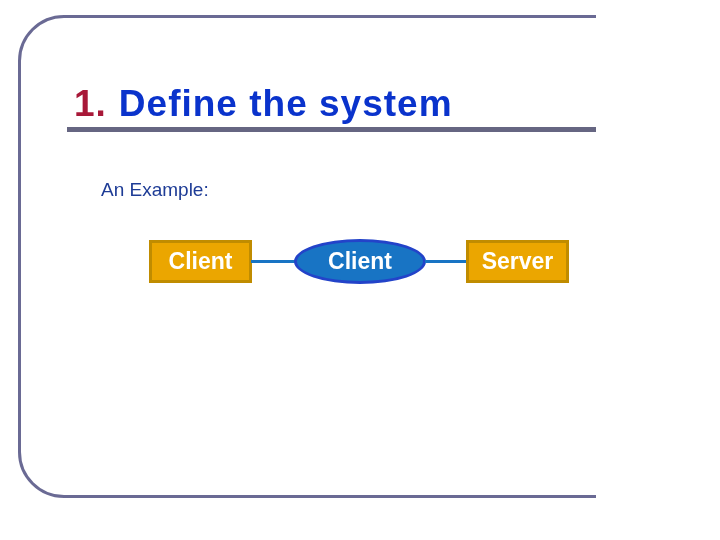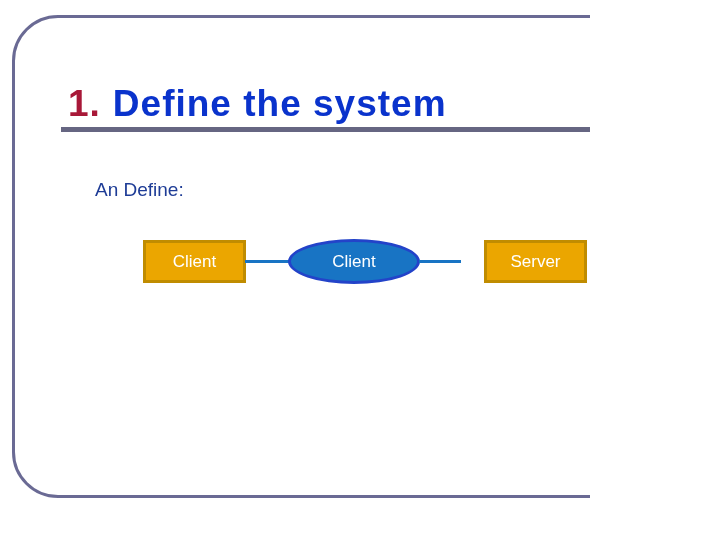--- a/index.html
+++ b/index.html
@@ -20,20 +20,21 @@
   html, body {
     font-family: "Liberation Sans", "DejaVu Sans", sans-serif;
     background: var(--background);
   }
   .slide {
     position: relative;
     width: 590px;
     height: 540px;
     background: var(--background);
     overflow: hidden;
+    margin-left: 6px;
   }
   .frame {
     position: absolute;
     left: 12px;
     top: 15px;
     width: 696px;
     height: 483px;
     border: 3px solid var(--frame-border);
     border-radius: 46px;
   }
@@ -64,41 +65,41 @@
   }
   .subtitle {
     position: absolute;
     left: 95px;
     top: 179px;
     font-size: 19px;
     color: var(--subtitle-text);
   }
   .node-label {
     color: var(--shape-label);
-    font-size: 17px;
-    font-weight: normal;
+    font-size: 23px;
+    font-weight: bold;
   }
   .node {
     position: absolute;
     display: flex;
     align-items: center;
     justify-content: center;
   }
   .node.rect {
     background: var(--box-fill);
     border: 3px solid var(--box-border);
   }
   .node.ellipse {
     background: var(--ellipse-fill);
     border: 3px solid var(--ellipse-border);
     border-radius: 50%;
   }
   #node-client  { left: 143px; top: 240px; width: 103px; height: 43px; }
   #node-network { left: 288px; top: 239px; width: 132px; height: 45px; }
-  #node-server  { left: 484px; top: 240px; width: 103px; height: 43px; }
+  #node-server  { left: 460px; top: 240px; width: 103px; height: 43px; }
   .connector {
     position: absolute;
     height: 3px;
     background: var(--connector);
   }
   #conn-1 { left: 245px; top: 260px; width: 44px; }
   #conn-2 { left: 419px; top: 260px; width: 42px; }
 </style>
 </head>
 <body>
@@ -106,21 +107,21 @@
 <div class="slide">
 
   <div class="frame"></div>
 
   <h1 class="title">
     <span class="num">1.</span><span class="txt">Define the system</span>
   </h1>
 
   <div class="title-rule"></div>
 
-  <div class="subtitle">An Define:</div>
+  <div class="subtitle">An Example:</div>
 
   <div>
 
     <div class="node rect" id="node-client">
       <span class="node-label">Client</span>
     </div>
 
     <div class="connector" id="conn-1"></div>
 
     <div class="node ellipse" id="node-network">

